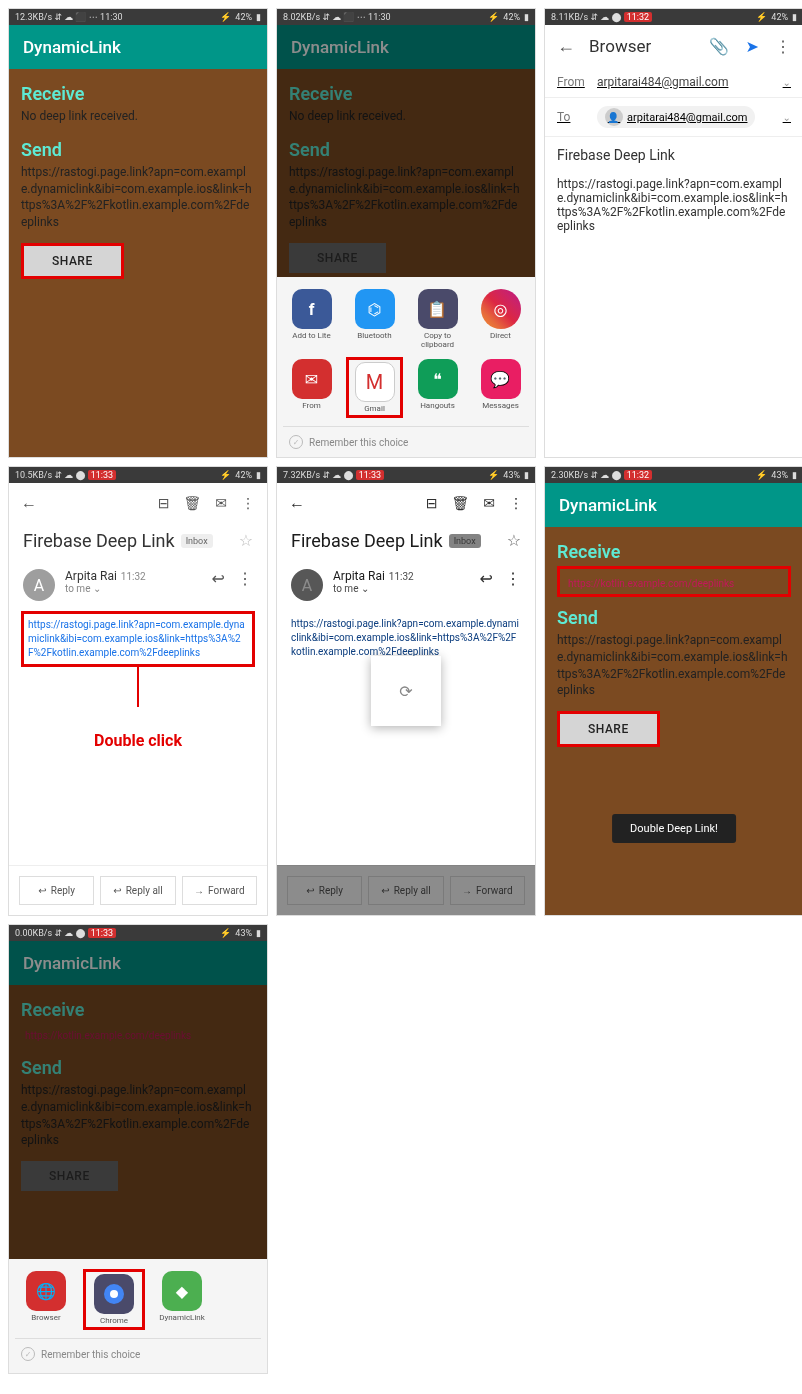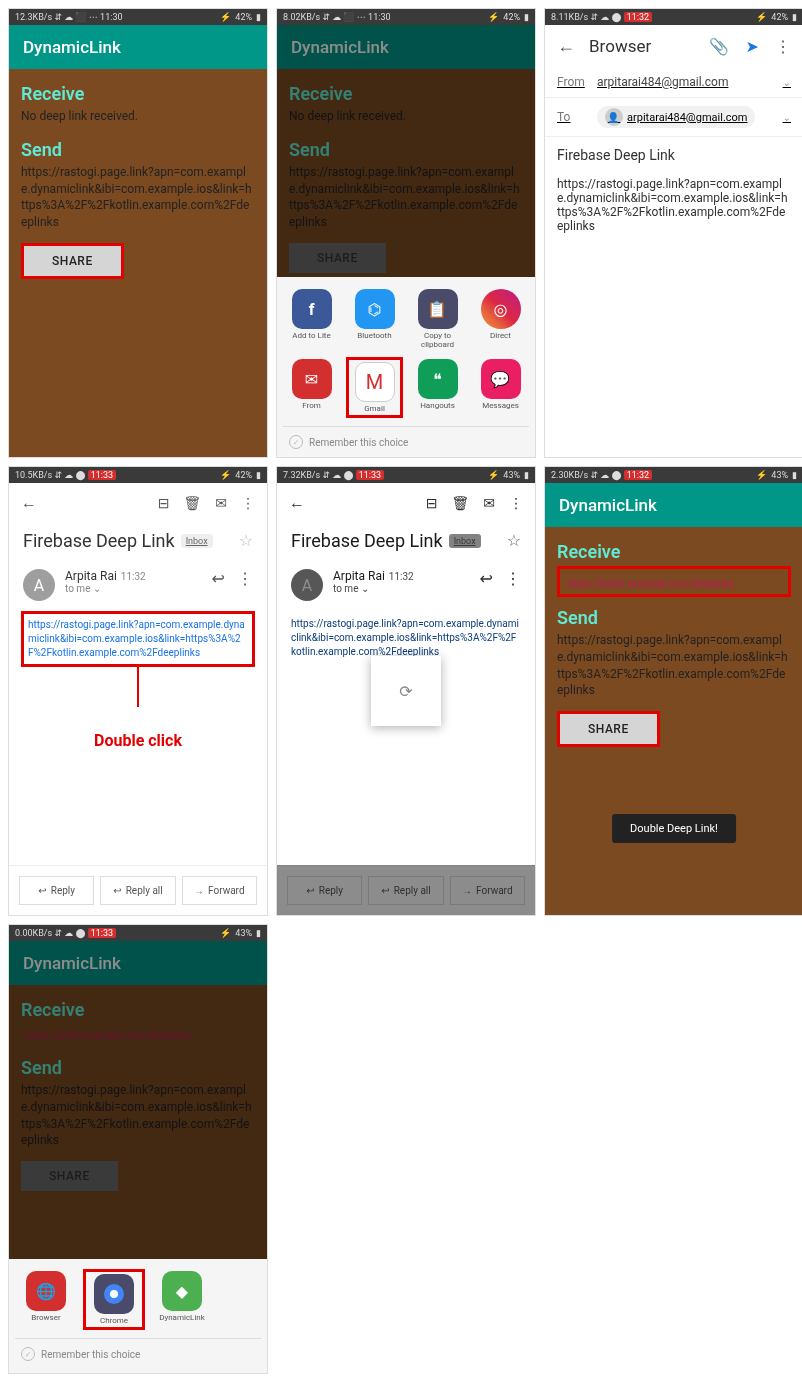--- a/index.html
+++ b/index.html
@@ -35,21 +35,21 @@
 .compose-row .label { color: #777; width: 40px; }
 .compose-row .val { color: #444; flex: 1; }
 .chip { display: inline-flex; align-items: center; gap: 4px; background: #f1f1f1; border-radius: 12px; padding: 2px 8px; font-size: 11px; }
 .chip-avatar { width: 18px; height: 18px; border-radius: 50%; background: #ccc; display: flex; align-items: center; justify-content: center; font-size: 10px; color: #fff; }
 .compose-body { padding: 10px 12px; font-size: 12px; color: #333; }
 .compose-body .subject { font-size: 14px; margin-bottom: 14px; }
 .email-header { display: flex; align-items: center; padding: 10px 12px; gap: 12px; }
 .email-header .back { font-size: 16px; }
 .email-actions { margin-left: auto; display: flex; gap: 14px; color: #555; font-size: 14px; }
 .email-subject { padding: 8px 14px; font-size: 18px; color: #333; display: flex; align-items: center; gap: 6px; }
-.inbox-chip { background: #eee; color: #666; font-size: 9px; padding: 2px 5px; border-radius: 3px; text-decoration: underline; }
+.inbox-chip { background: #eee; color: #666; font-size: 9px; padding: 2px 5px; border-radius: 3px; }
 .star { margin-left: auto; color: #bbb; font-size: 16px; }
 .sender-row { display: flex; align-items: flex-start; gap: 10px; padding: 10px 14px; }
 .avatar { width: 32px; height: 32px; border-radius: 50%; background: #9e9e9e; color: #fff; display: flex; align-items: center; justify-content: center; font-size: 16px; }
 .sender-info { font-size: 12px; }
 .sender-name { color: #333; }
 .sender-time { color: #888; font-size: 10px; margin-left: 4px; }
 .sender-to { color: #888; font-size: 10px; }
 .email-link { padding: 6px 14px; font-size: 10px; color: #1a73e8; line-height: 1.4; word-break: break-all; display: inline-block; }
 .reply-bar { position: absolute; bottom: 0; left: 0; right: 0; display: flex; gap: 6px; padding: 10px; background: #fff; border-top: 1px solid #eee; }
 .reply-btn { flex: 1; border: 1px solid #ddd; background: #fff; padding: 8px 4px; font-size: 10px; color: #555; display: flex; align-items: center; justify-content: center; gap: 4px; cursor: pointer; }

